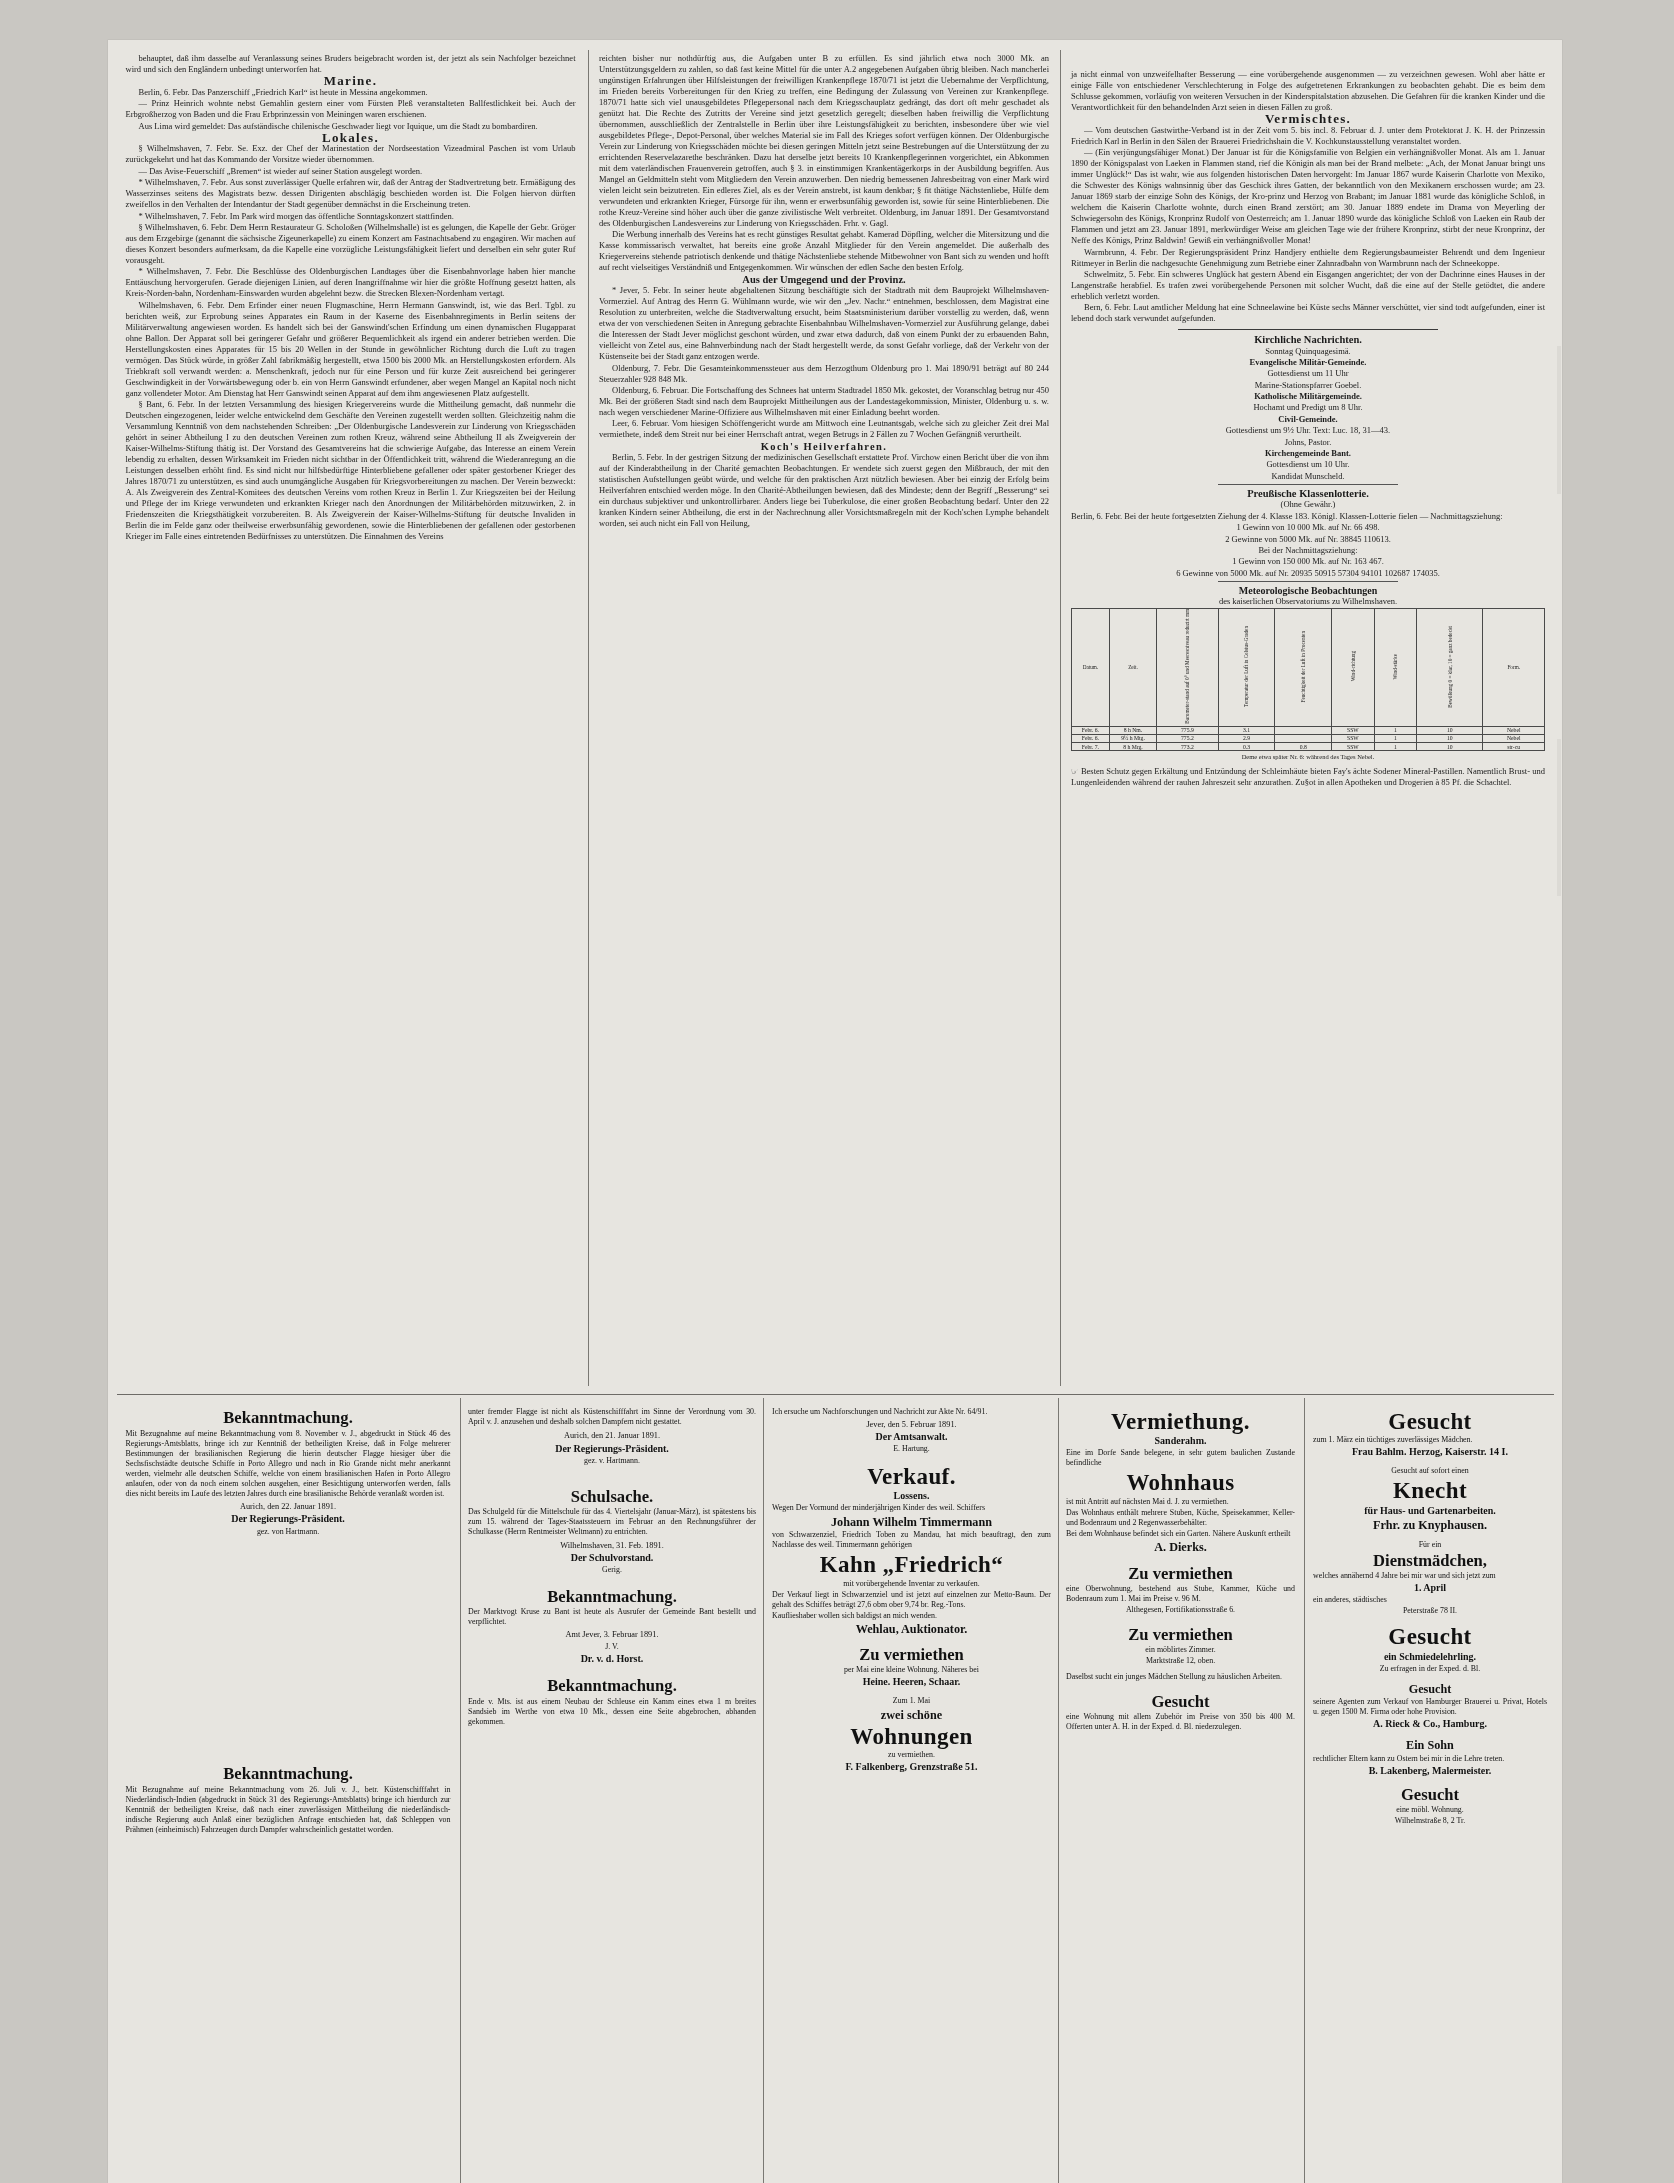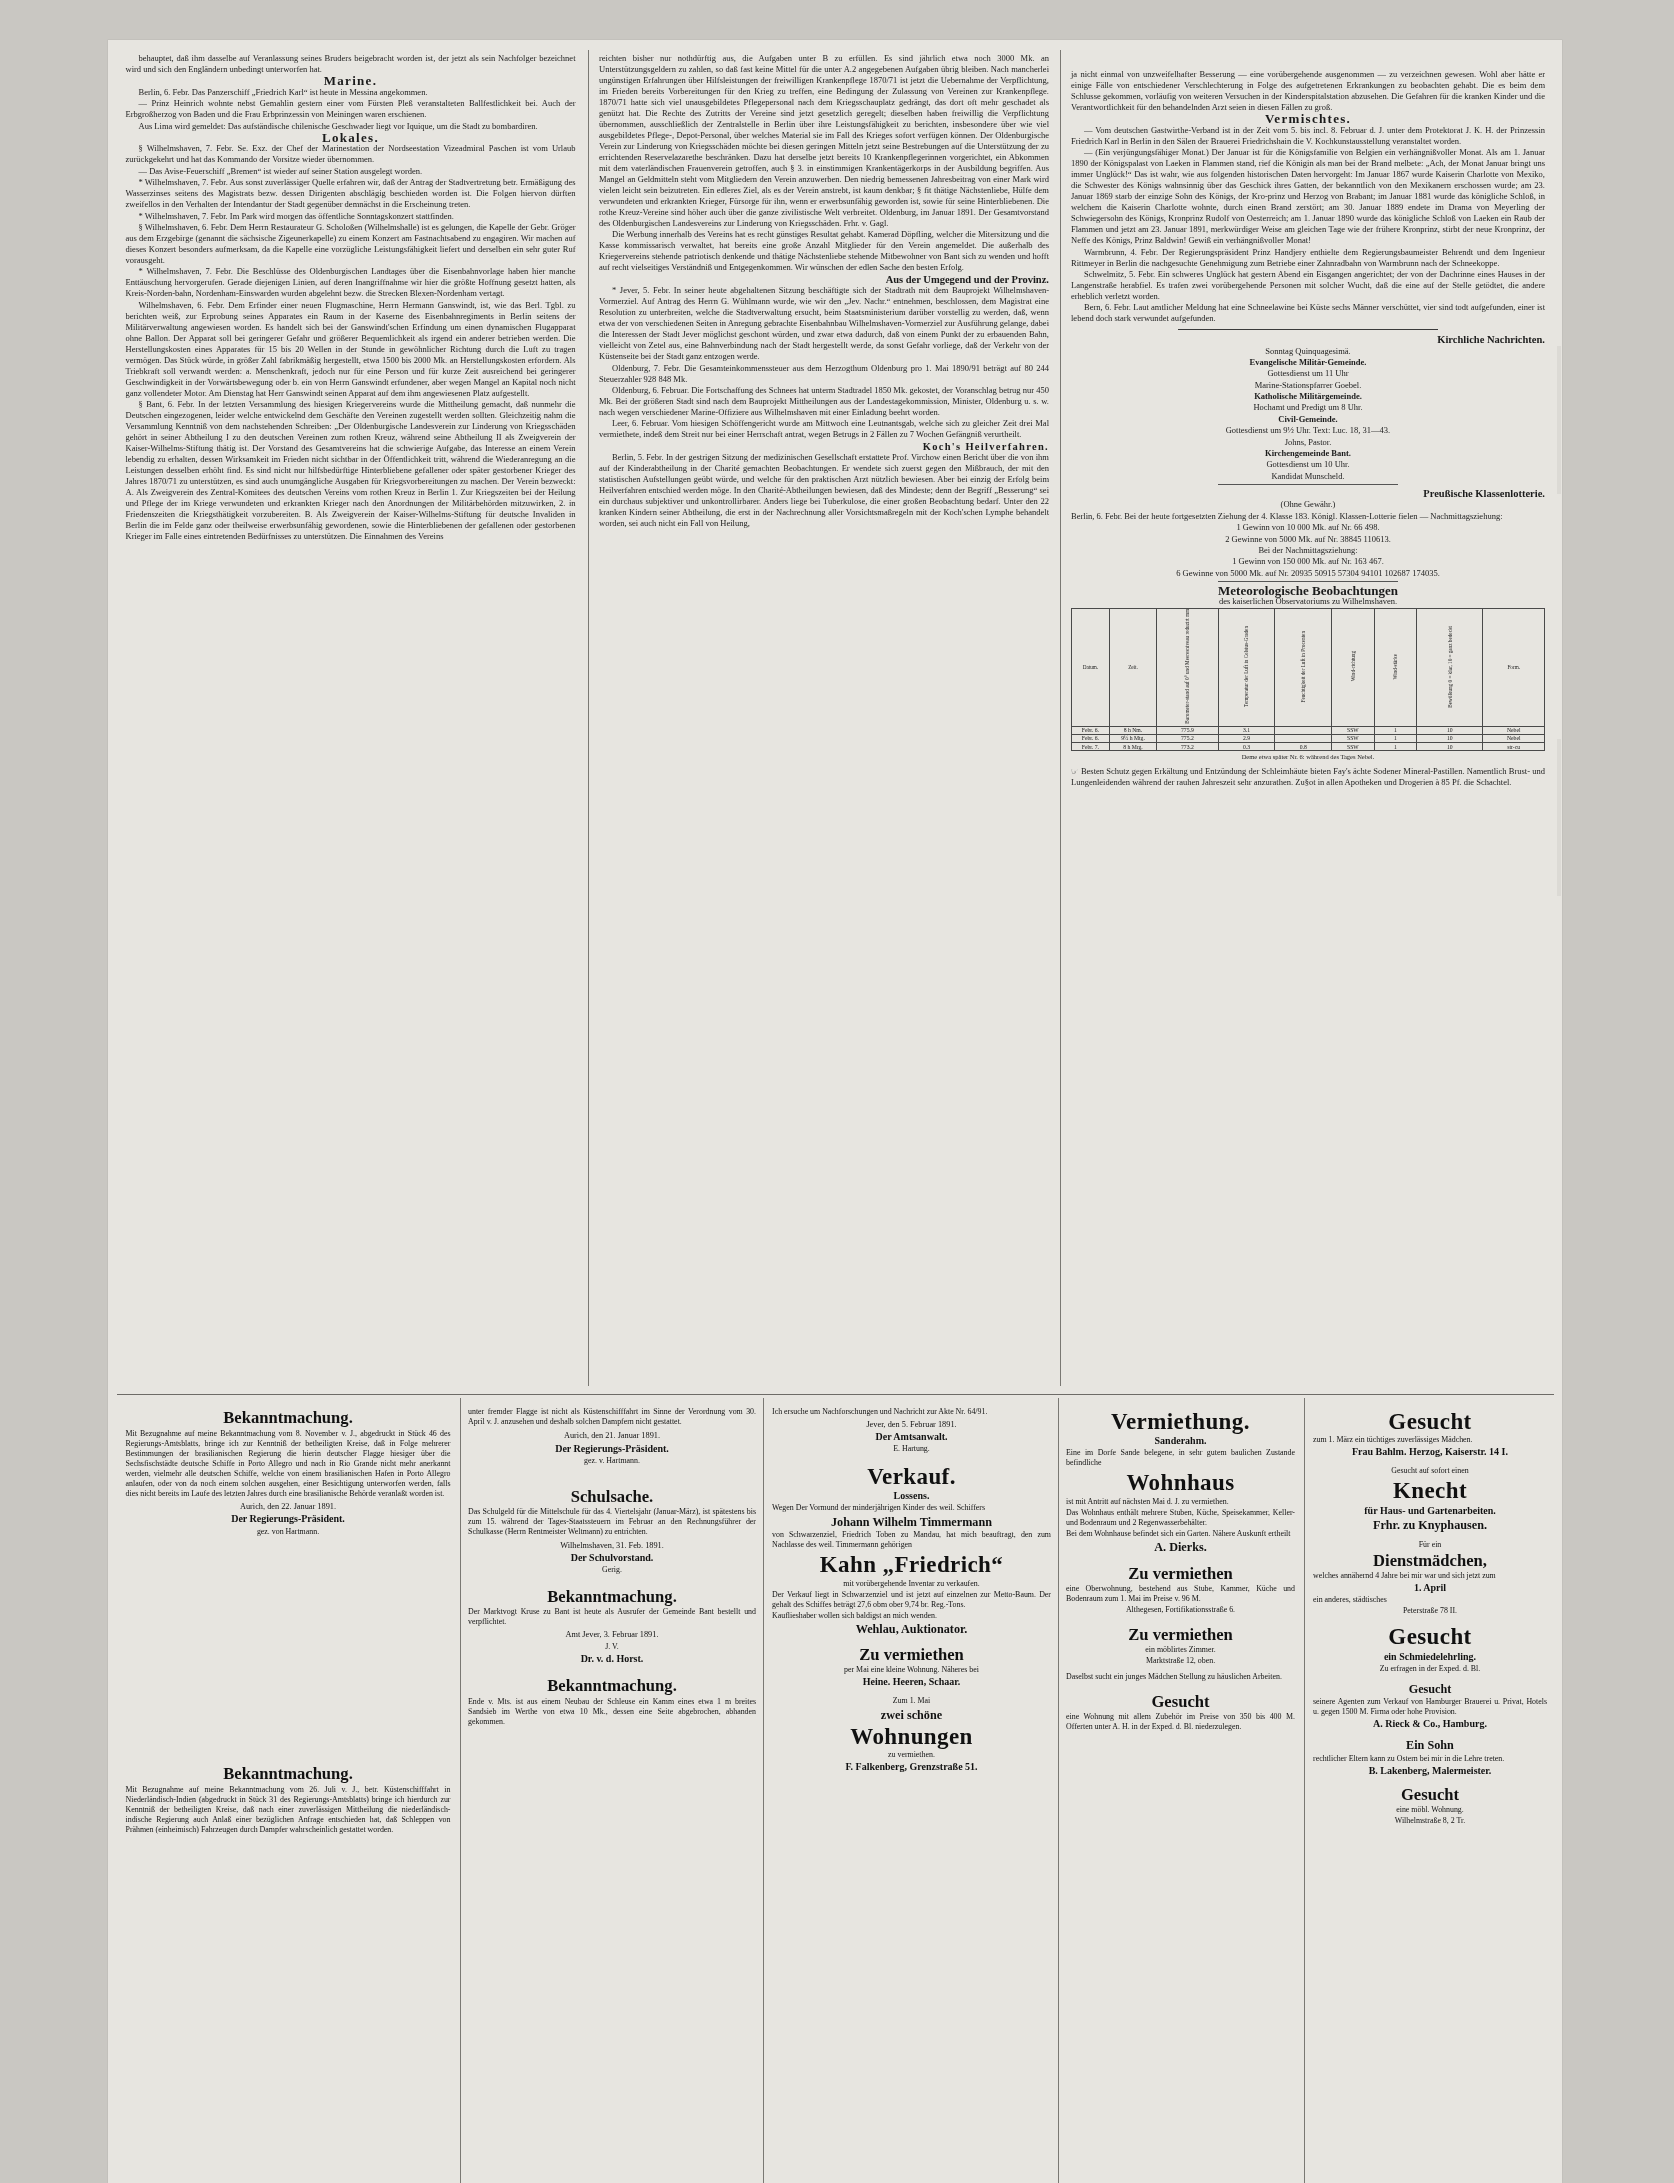--- a/index.html
+++ b/index.html
@@ -30,30 +30,30 @@
   .col p.noind{text-indent:0;}
   .hd{
     text-align:center;
     font-weight:bold;
     font-size:13px;
     letter-spacing:0.9px;
     margin:6.1px 0 2.6px 0;
     text-indent:0 !important;
   }
   .hd2{
-    text-align:right;
+    text-align:center;
     font-weight:bold;
     font-size:10.5px;
     margin:5.2px 0 1.7px 0;
     text-indent:0 !important;
   }
   .hd3{
     text-align:center;
     font-weight:bold;
-    font-size:13px;
+    font-size:10px;
     margin:3.5px 0 1.3px 0;
     text-indent:0 !important;
   }
   .ctr{text-align:center;text-indent:0 !important;}
   .rul{
     border:0;border-top:0.4px solid #3a3a3a;
     margin:4.4px auto 4.4px auto;width:55%;
   }
   .rulthin{
     border:0;border-top:0.4px solid #555;

